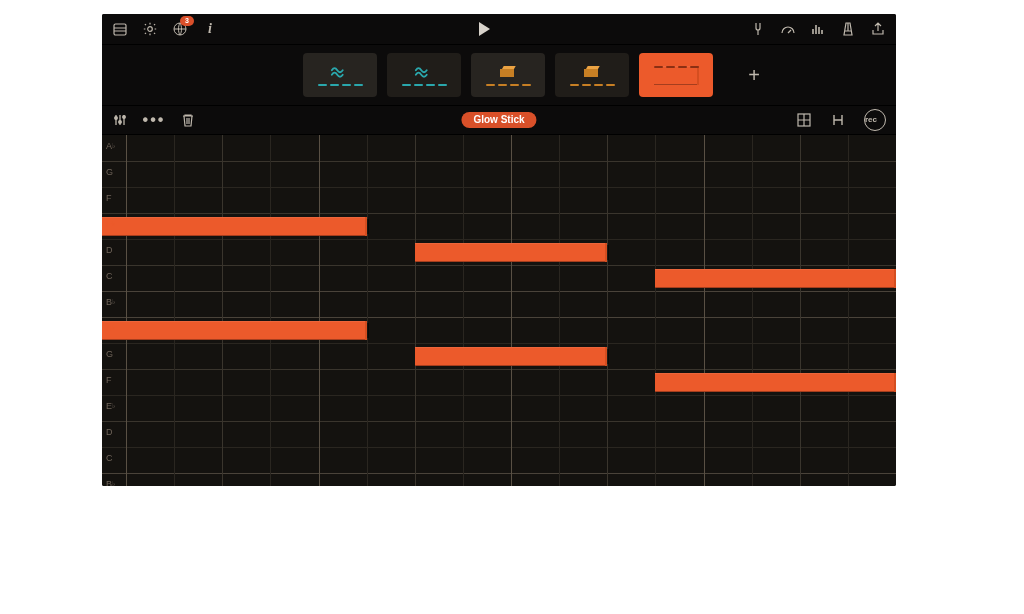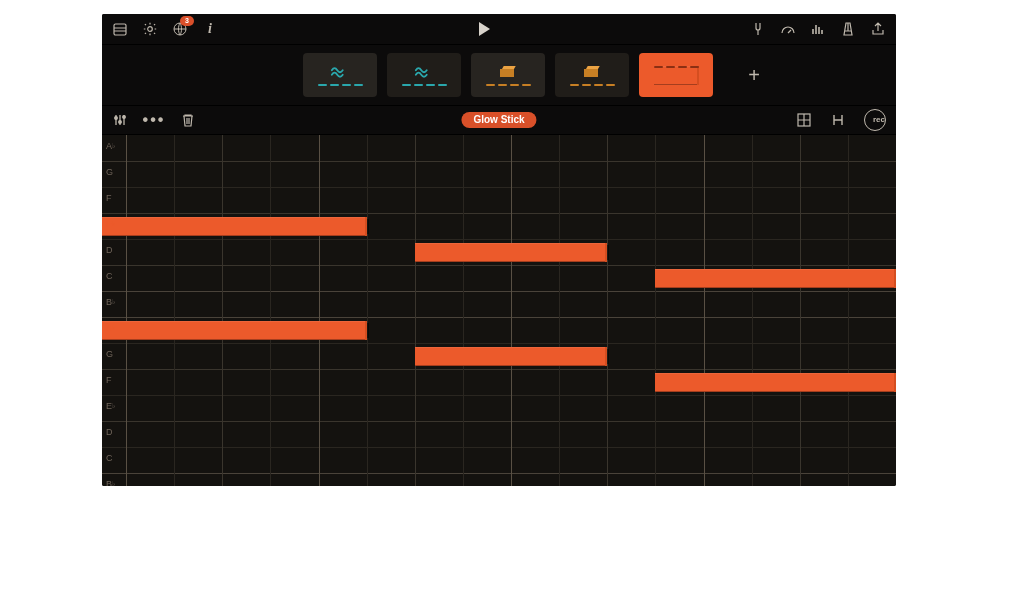--- a/index.html
+++ b/index.html
@@ -69,21 +69,21 @@
 
   
   .toolbar2{position:relative;height:28px;border-top:1px solid #000;border-bottom:1px solid #000;
     display:flex;align-items:center;padding:0 10px;background:var(--bg);}
   .tb2-left,.tb2-right{display:flex;align-items:center;gap:18px;}
   .tb2-right{margin-left:auto;}
   .dots{letter-spacing:2px;font-weight:700;}
   .pill{position:absolute;left:50%;transform:translateX(-50%);
     background:var(--pill-bg);color:#fff;padding:3px 12px;border-radius:11px;font:600 10px/1 sans-serif;}
   .rec-wrap{width:20px;height:20px;border:1.3px solid var(--text);border-radius:50%;
-    display:flex;align-items:center;justify-content:flex-end;font:600 8px/1 sans-serif;}
+    display:flex;align-items:center;justify-content:flex-start;font:600 8px/1 sans-serif;}
 
   
   .roll{position:relative;flex:1;height:calc(var(--page-h) - 30px - 60px - 28px);overflow:hidden;background:var(--bg2);}
   .labels{position:absolute;left:0;top:0;width:24px;height:100%;z-index:3;}
   .label{position:absolute;left:4px;color:var(--muted);font:500 9px/1 sans-serif;white-space:nowrap;}
   .label.sel{color:var(--note);}
   .label sup{font-size:7px;vertical-align:top;position:relative;top:0;}
   .hlines,.vlines,.notes{position:absolute;left:0;top:0;width:100%;height:100%;}
   .hline{position:absolute;left:0;width:100%;height:1px;background:var(--grid);}
   .hline.weak{background:var(--grid-weak);}

